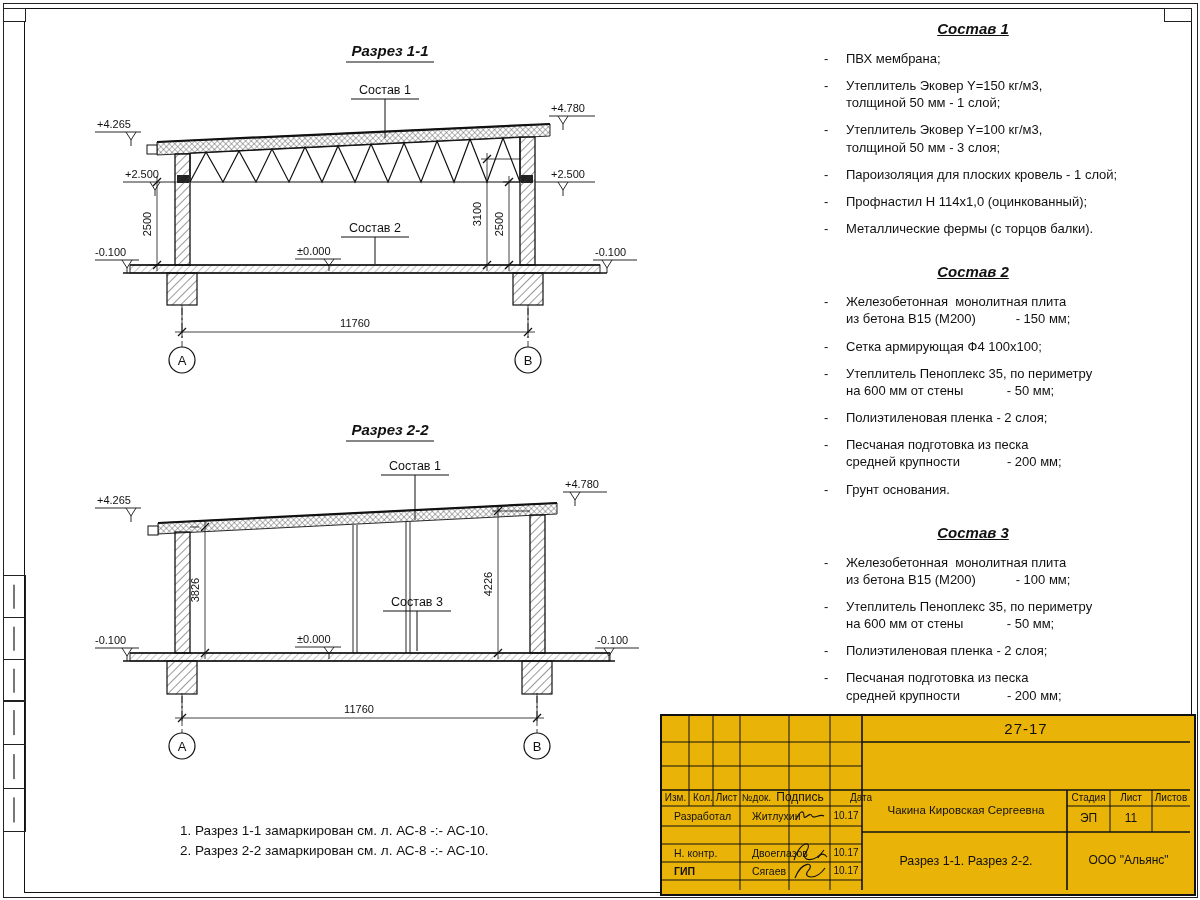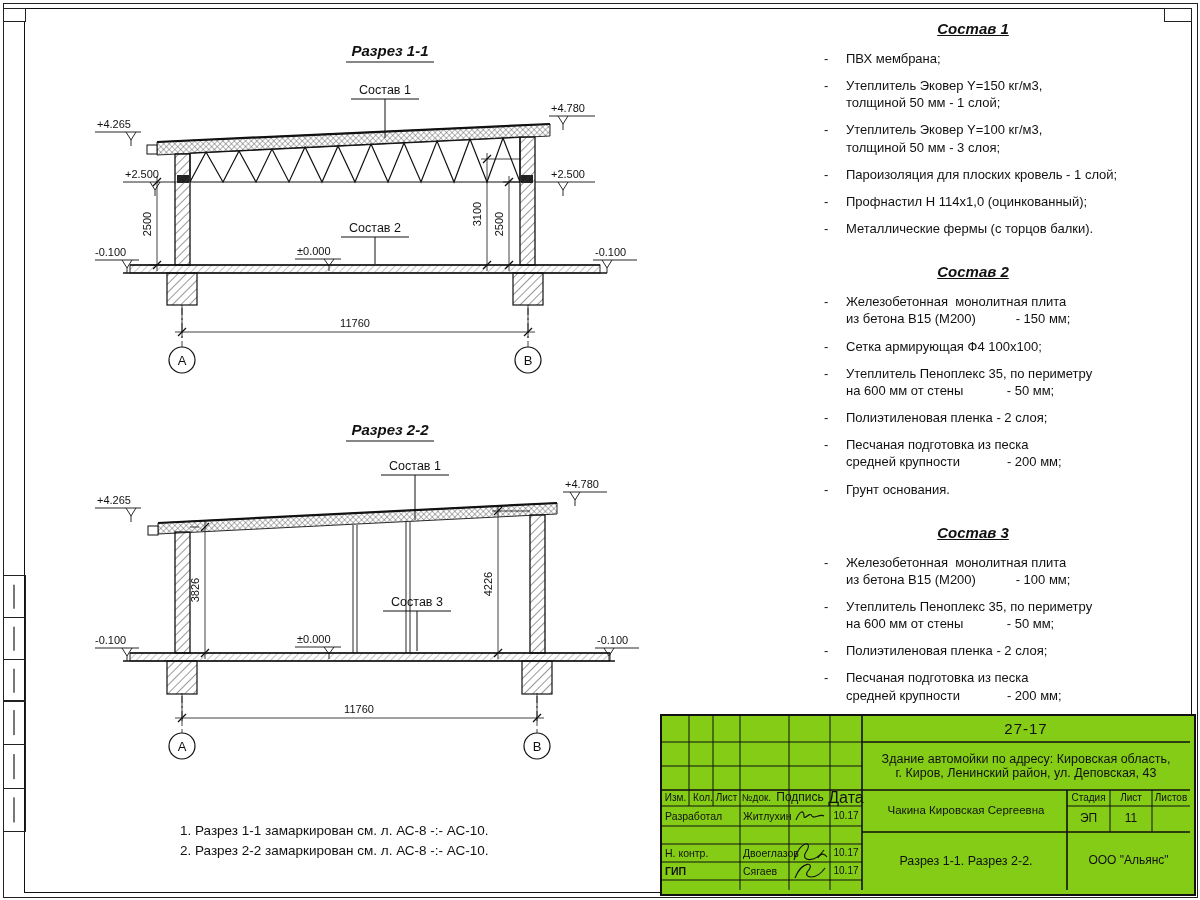--- a/index.html
+++ b/index.html
@@ -22,24 +22,24 @@
   .axtxt{font-size:13px;}
   .sec1{position:absolute;left:95px;top:42px;}
   .sec2{position:absolute;left:95px;top:418px;}
   .notes{position:absolute;left:180px;top:821px;font-size:13.5px;line-height:1.45;}
   .comps{position:absolute;left:822px;top:16px;width:302px;}
   .comp-title{text-align:center;font-size:15px;font-weight:bold;font-style:italic;text-decoration:underline;margin:26px 0 13px 0;}
   .comp:first-child .comp-title{margin-top:4px;}
   .comp-item{display:flex;margin:10px 0;font-size:13px;line-height:1.32;}
   .comp-item .dash{width:22px;flex:none;padding-left:2px;}
   .comp-item .t{white-space:pre-wrap;flex:1;}
-  .titleblock{position:absolute;left:660px;top:714px;width:532px;height:178px;border:2px solid #111;background:#84cc16;}
+  .titleblock{position:absolute;left:660px;top:714px;width:532px;height:178px;border:2px solid #111;background:#eab308;}
   .tb-grid{position:absolute;left:0;top:0;}
   .tb-cell{position:absolute;display:flex;align-items:center;justify-content:center;text-align:center;line-height:1.15;}
-  .tb-left{justify-content:flex-start;text-align:left;padding-left:3px;}
+  .tb-left{justify-content:flex-start;text-align:left;padding-left:12px;}
   .sig{position:absolute;overflow:visible;}
 </style>
 </head>
 <body>
 
 <div class="sheet">
 
   <div class="outer-border"></div>
   <div class="main-frame"></div>
 
@@ -415,31 +415,27 @@
         <line x1="200" y1="0" x2="200" y2="174"></line>
         <line x1="405" y1="74" x2="405" y2="174"></line>
         <line x1="0" y1="74" x2="528" y2="74"></line>
         <line x1="200" y1="26" x2="528" y2="26"></line>
         <line x1="200" y1="116" x2="528" y2="116"></line>
       </g>
     </svg>
 
     <div class="tb-cell" style="left:200px;top:0;width:328px;height:26px;font-size:15px;letter-spacing:1px;">27-17</div>
 
-    <div class="tb-cell" style="left:205px;top:26px;width:318px;height:48px;font-size:12.5px;flex-direction:column;">
-      <div>Здание автомойки по адресу: Кировская область,</div>
-      <div>г. Киров, Ленинский район, ул. Деповская, 43</div>
-    </div>
 
     <div class="tb-cell" style="left:0;top:74px;width:27px;height:16px;font-size:10px;">Изм.</div>
     <div class="tb-cell" style="left:27px;top:74px;width:28px;height:16px;font-size:10px;">Кол.</div>
     <div class="tb-cell" style="left:51px;top:74px;width:27px;height:16px;font-size:10px;">Лист</div>
     <div class="tb-cell" style="left:70px;top:74px;width:49px;height:16px;font-size:10px;">№док.</div>
     <div class="tb-cell" style="left:127px;top:74px;width:22px;height:16px;font-size:12px;">Подпись</div>
-    <div class="tb-cell" style="left:168px;top:74px;width:32px;height:16px;font-size:16px;">Дата</div>
+    <div class="tb-cell" style="left:168px;top:74px;width:32px;height:16px;font-size:10px;padding-left:15px;">Дата</div>
 
     <div class="tb-cell tb-left" style="left:0;top:90px;width:78px;height:20px;font-size:10.5px;">Разработал</div>
     <div class="tb-cell tb-left" style="left:78px;top:90px;width:49px;height:20px;font-size:10.5px;">Житлухин</div>
     <svg class="sig" style="left:130px;top:91px;" width="36" height="18" viewBox="0 0 36 18">
       <path d="M4 13 C8 3, 12 3, 12 9 C12 14, 18 4, 20 9 C22 13, 28 6, 32 9" fill="none" stroke="#111" stroke-width="1.1"></path>
     </svg>
     <div class="tb-cell" style="left:168px;top:90px;width:32px;height:20px;font-size:10px;">10.17</div>
 
     <div class="tb-cell tb-left" style="left:0;top:128px;width:78px;height:18px;font-size:10.5px;">Н. контр.</div>
     <div class="tb-cell tb-left" style="left:78px;top:128px;width:49px;height:18px;font-size:10.5px;">Двоеглазов</div>

